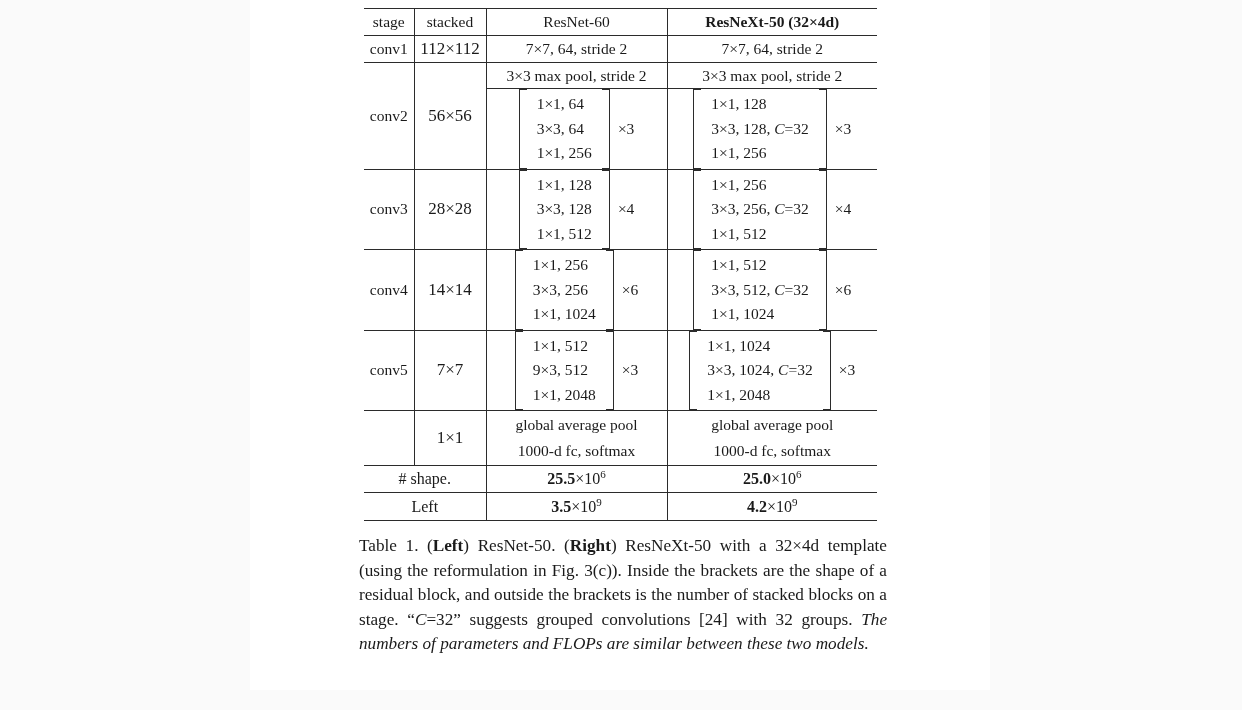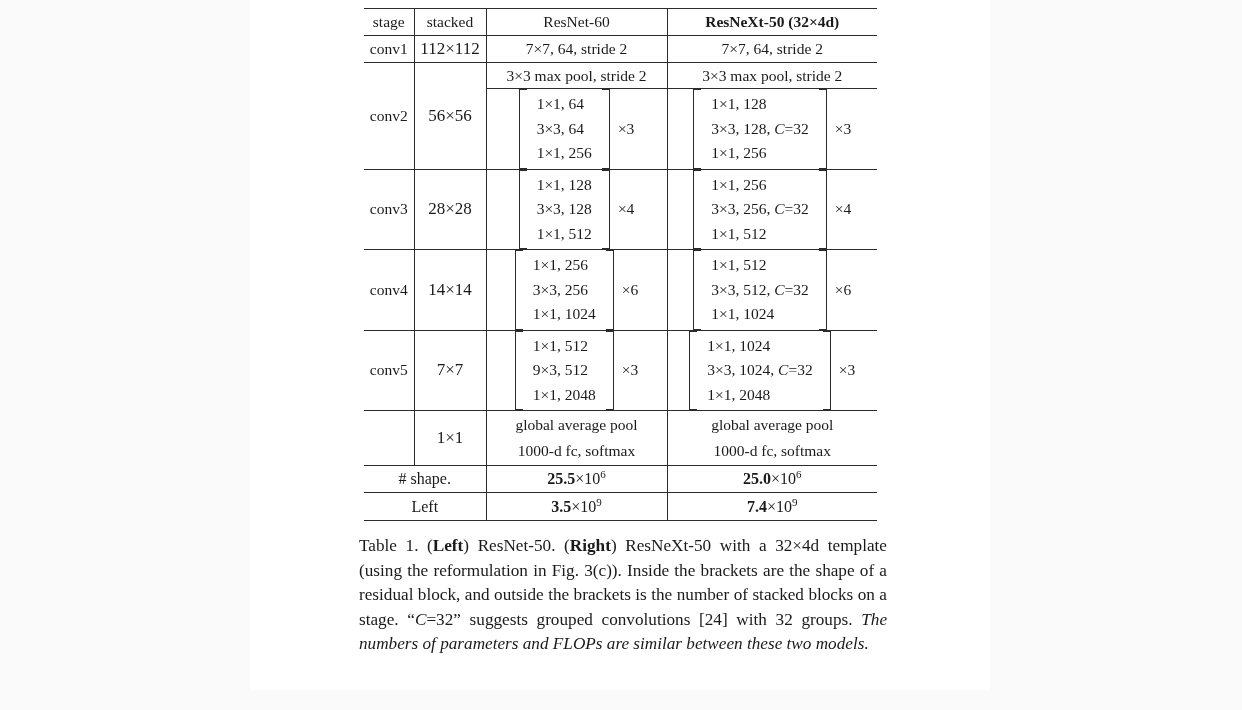--- a/index.html
+++ b/index.html
@@ -213,20 +213,20 @@
 
     <tr class="r-params">
       <td class="vr" colspan="2"># shape.</td>
       <td class="vr"><span class="b">25.5</span><span>×10</span><sup>6</sup></td>
       <td><span class="b">25.0</span><span>×10</span><sup>6</sup></td>
     </tr>
 
     <tr class="r-flops">
       <td class="vr" colspan="2">Left</td>
       <td class="vr"><span class="b">3.5</span><span>×10</span><sup>9</sup></td>
-      <td><span class="b">7.4</span><span>×10</span><sup>9</sup></td>
+      <td><span class="b">4.2</span><span>×10</span><sup>9</sup></td>
     </tr>
   </tbody>
     </table>
 
   <p class="caption"><span>Table 1. (</span><span class="b">Left</span><span>) ResNet-50.  (</span><span class="b">Right</span><span>) ResNeXt-50 with a 32×4d template (using the reformulation in Fig. 3(c)). Inside the brackets are the shape of a residual block, and outside the brackets is the number of stacked blocks on a stage.  “</span><span class="i">C</span><span>=32” suggests grouped convolutions [24] with 32 groups. </span><span class="i">The numbers of parameters and FLOPs are similar between these two models.</span></p>
 
 </div>
 
 </body></html>

